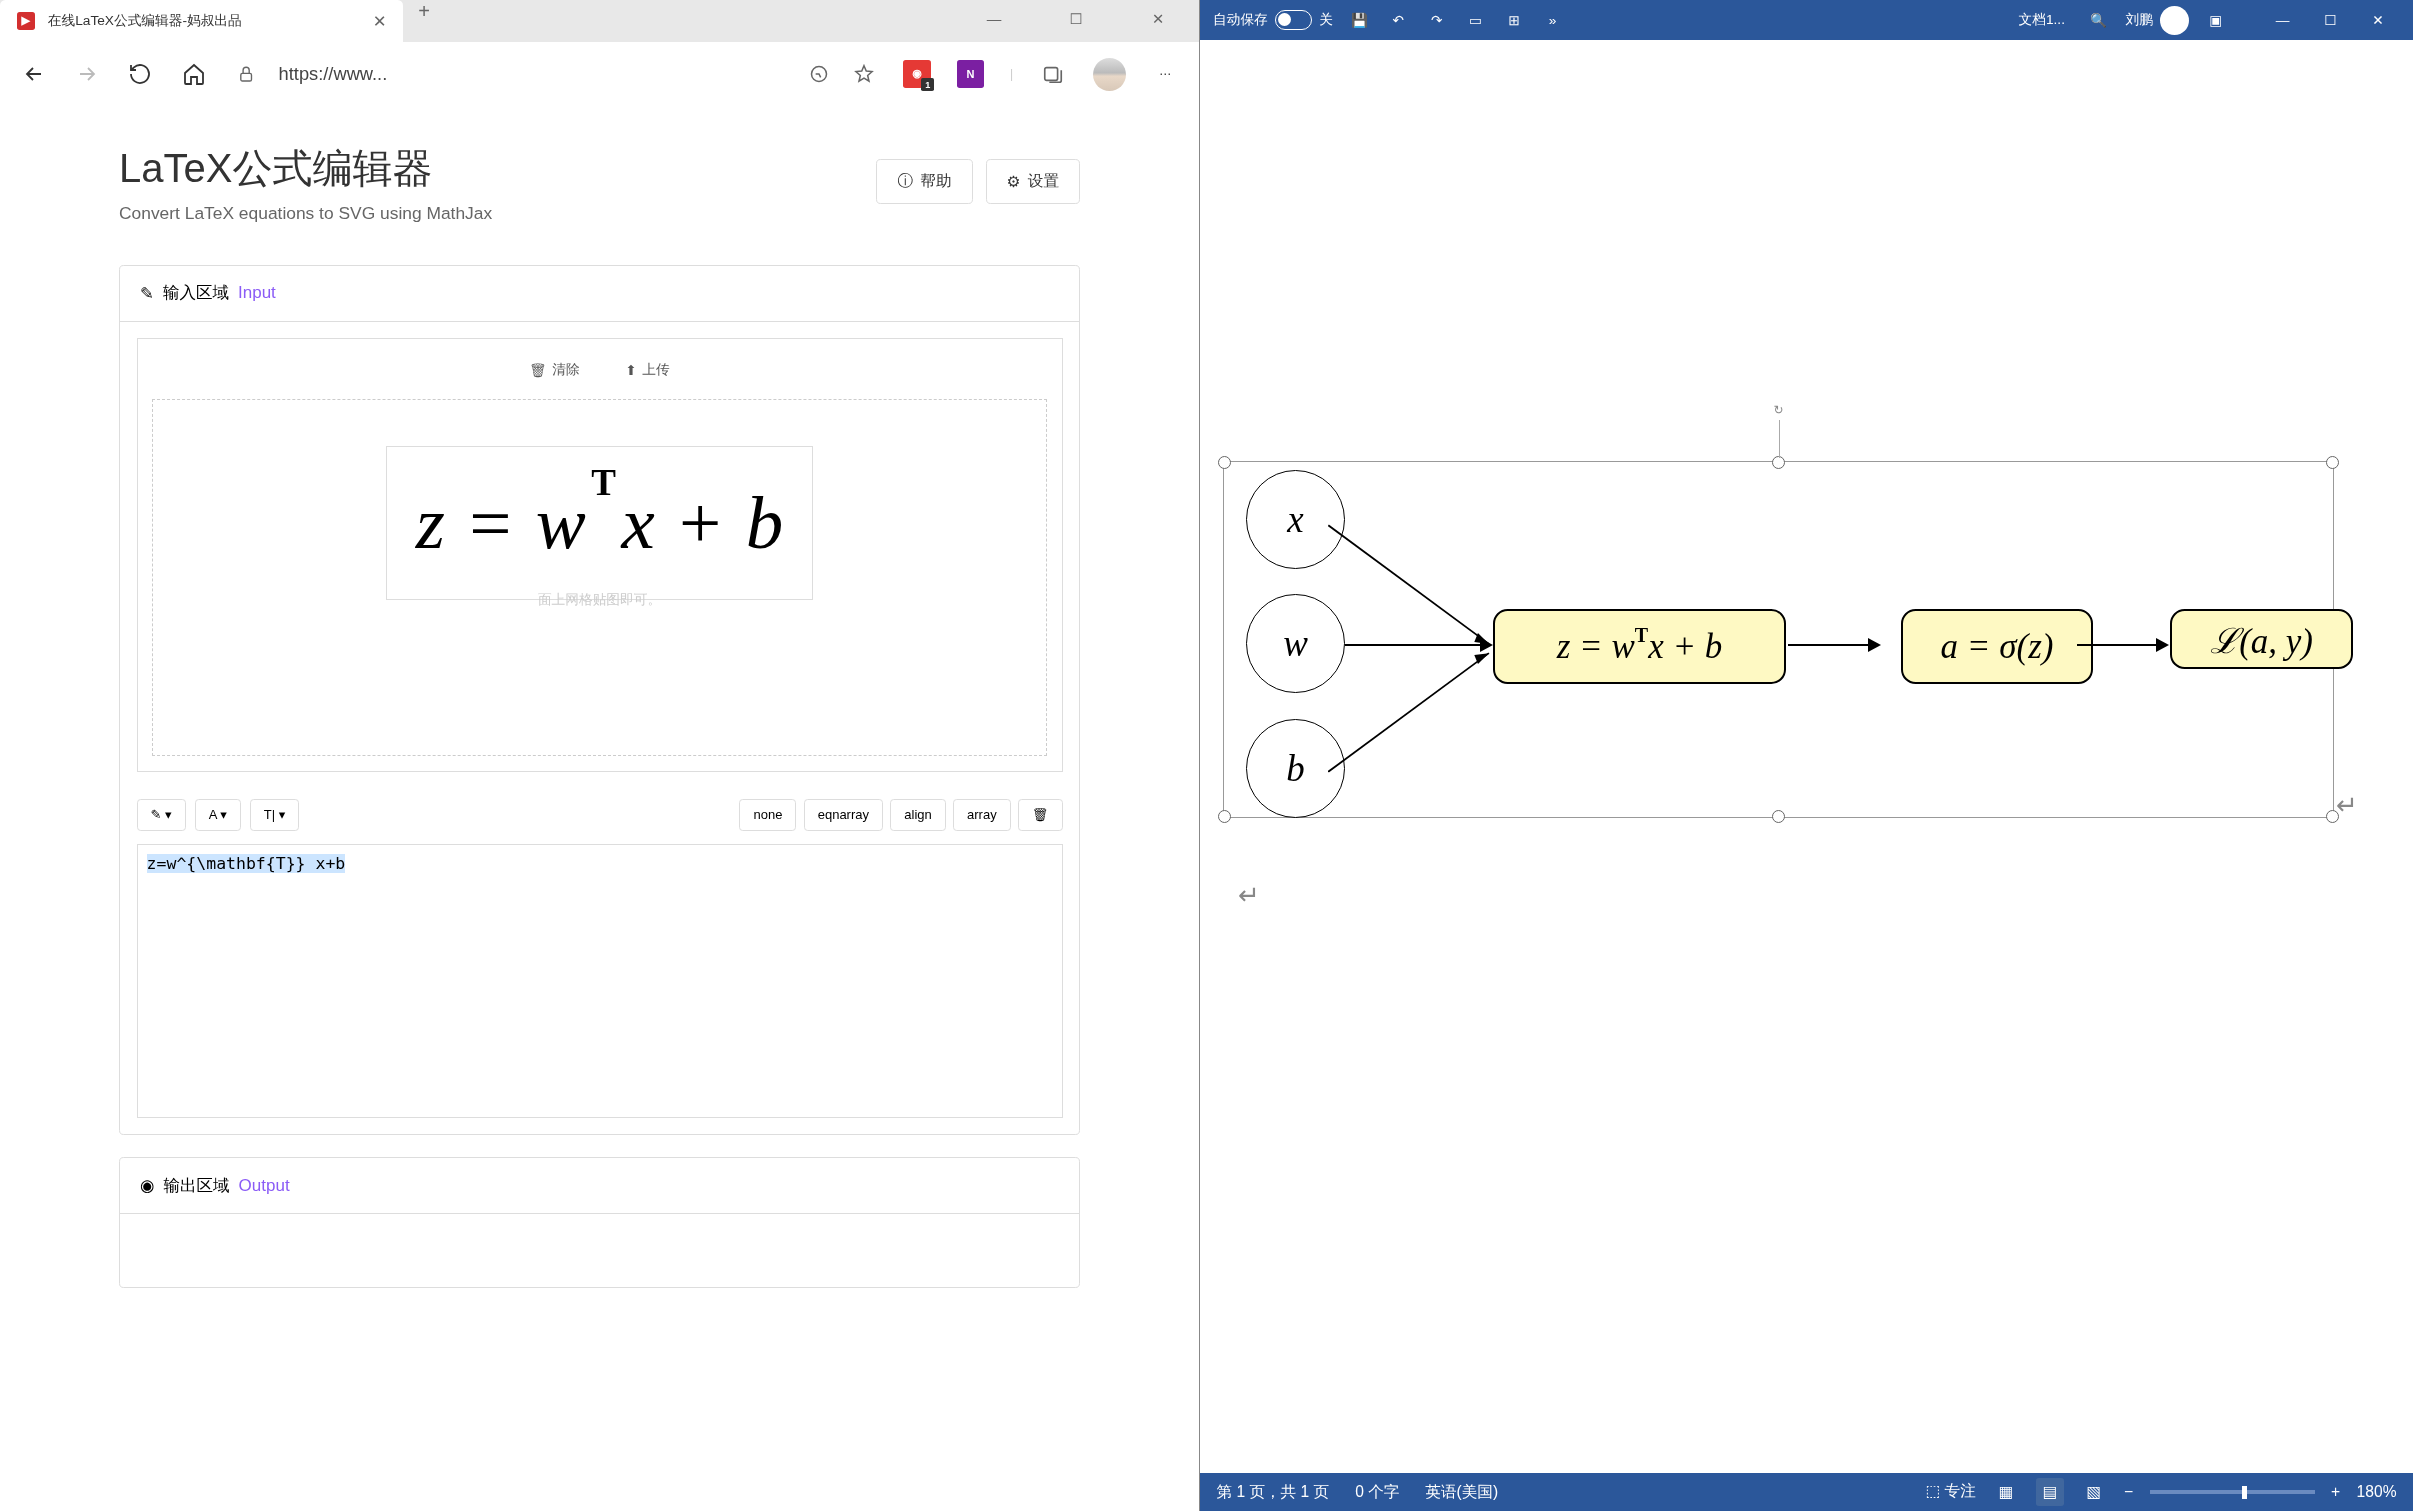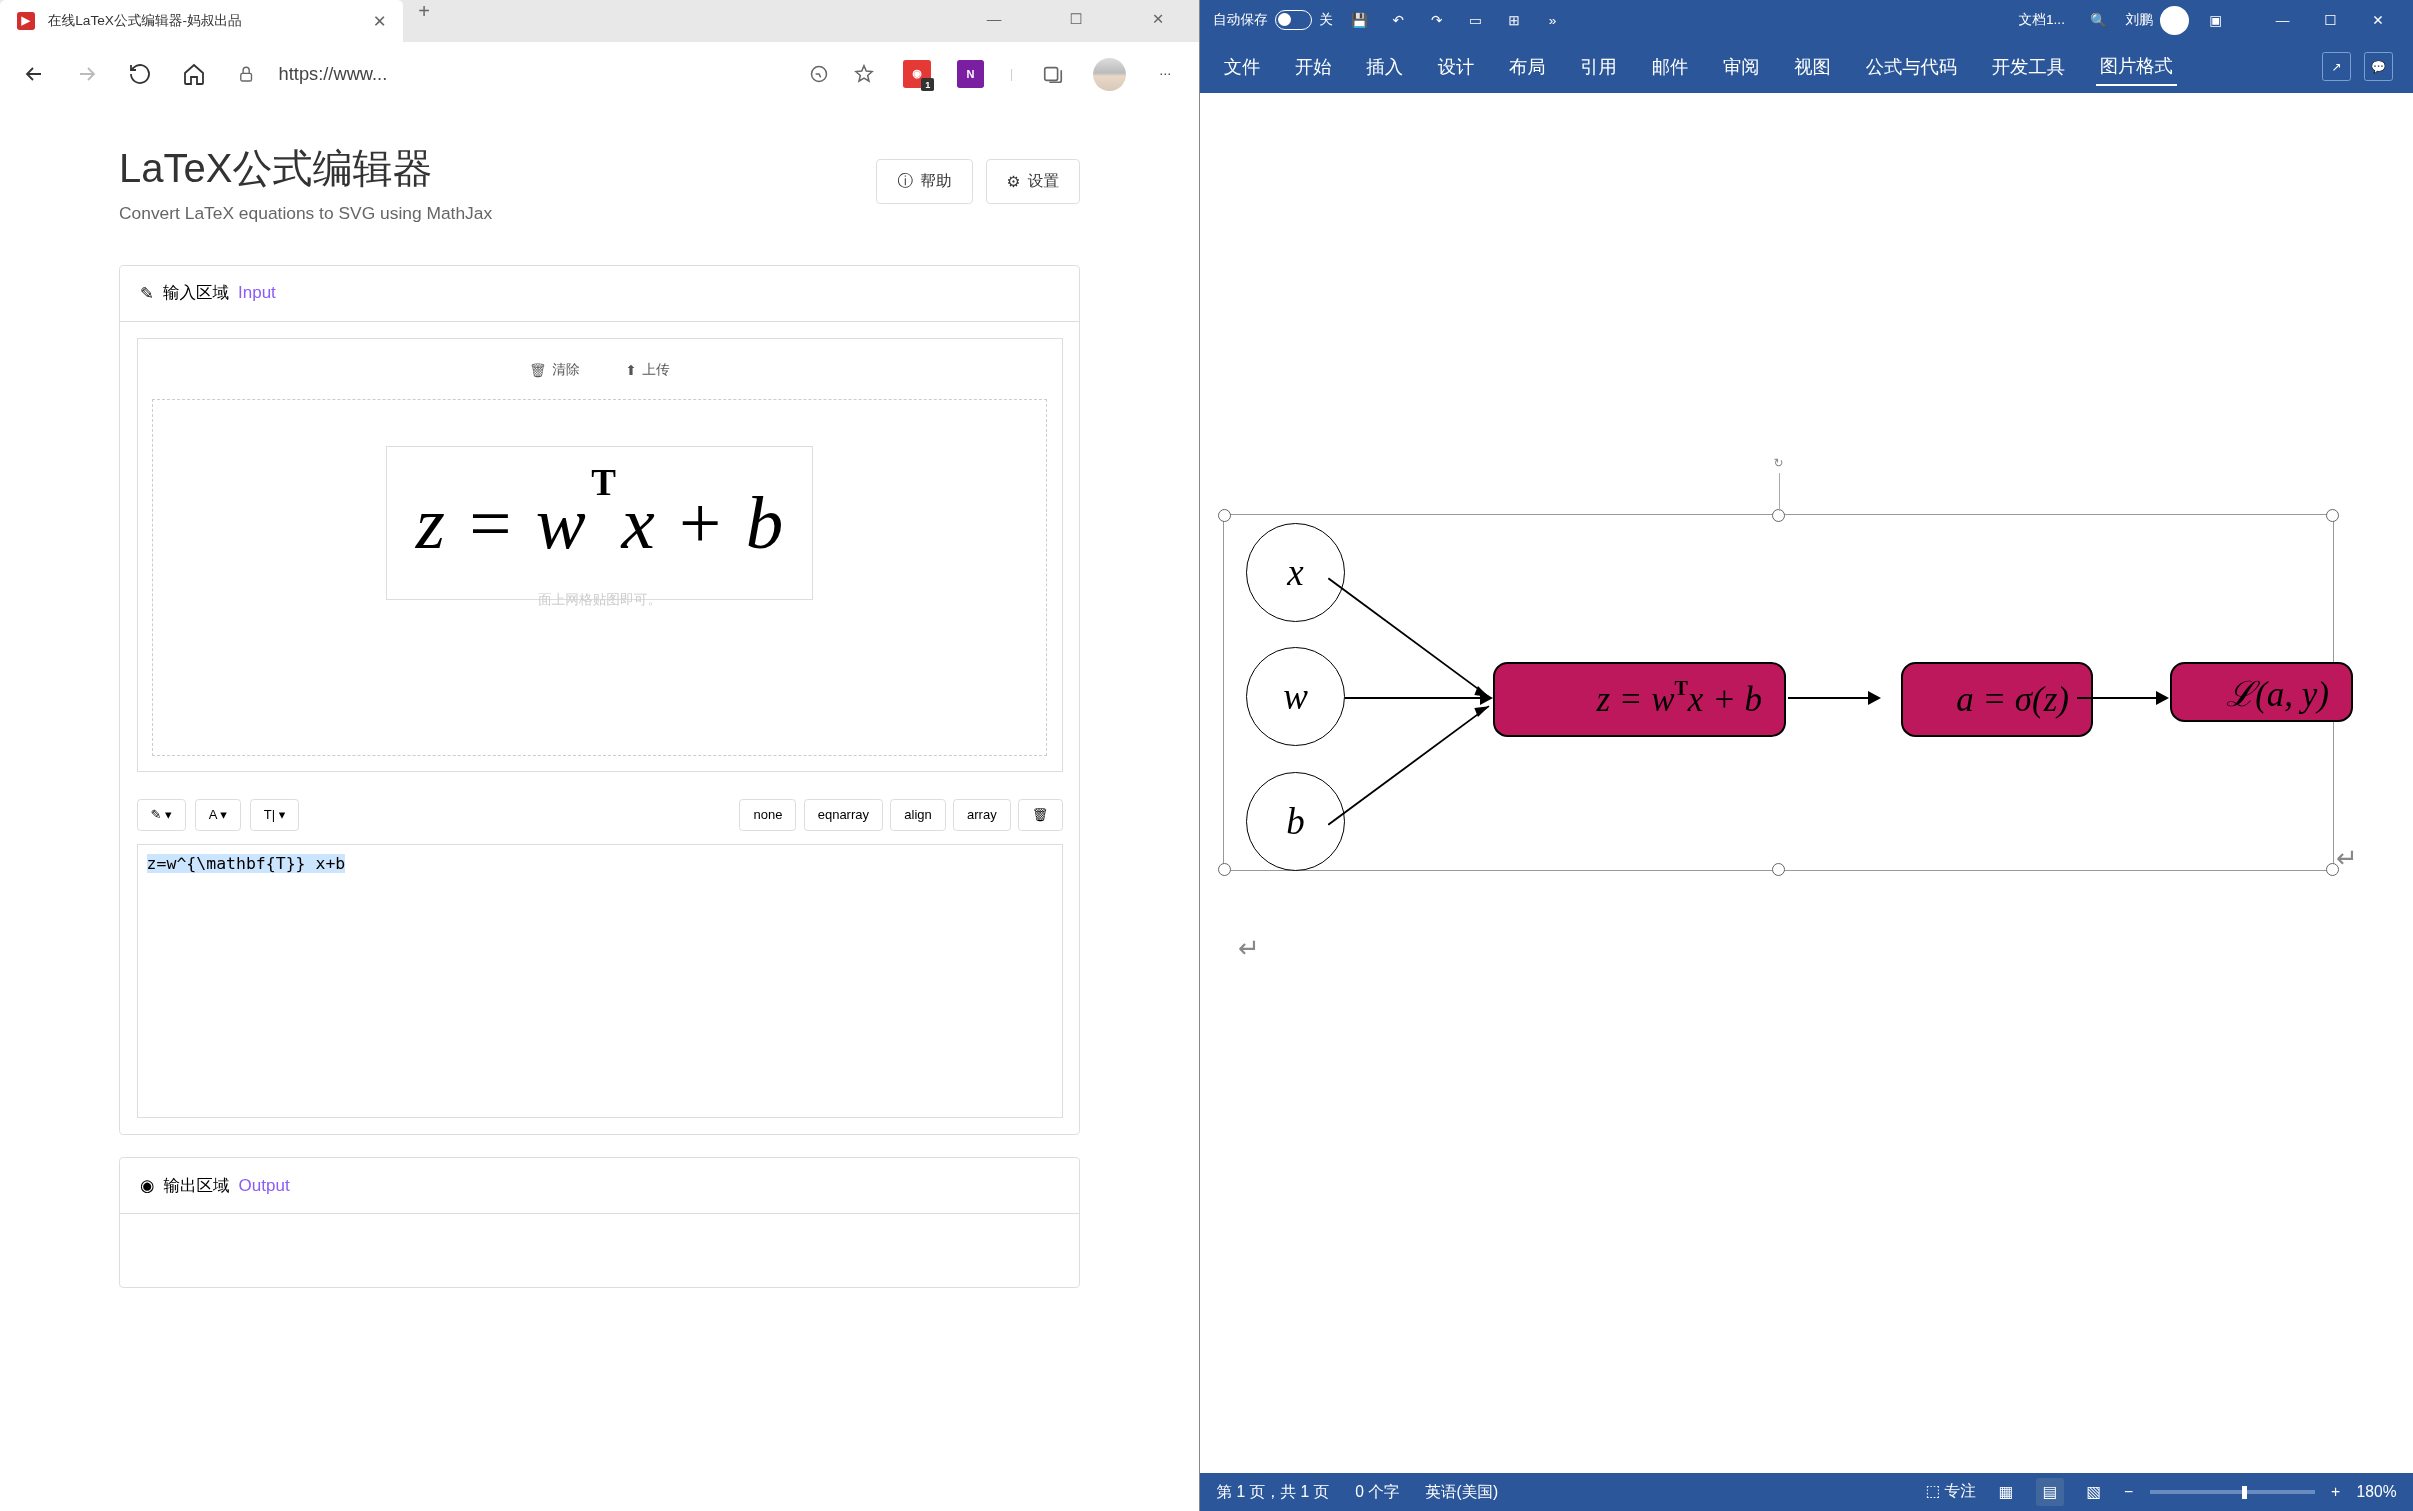--- a/index.html
+++ b/index.html
@@ -78,21 +78,21 @@
 .rib-tab.active { border-bottom: 2.7px solid #fff; }
 .rib-right { margin-left: auto; display: flex; gap: 13px; }
 .rib-icon { width: 29px; height: 29px; border: 0.9px solid #7aa0d0; border-radius: 2.7px; display: flex; align-items: center; justify-content: center; color: #fff; }
 
 .doc-area { flex: 1; background: #fff; padding: 101px 46px 0 64px; position: relative; }
 .sel-box { position: absolute; border: 0.9px solid #999; }
 .sel-handle { position: absolute; width: 13px; height: 13px; border: 1.4px solid #666; background: #fff; border-radius: 50%; }
 .rot-handle { position: absolute; width: 27.4px; height: 27.4px; display: flex; align-items: center; justify-content: center; color: #888; }
 .diagram { position: absolute; font-family: "Cambria Math", "Times New Roman", serif; font-style: italic; }
 .node-circle { position: absolute; width: 99px; height: 99px; border: 1.8px solid #000; border-radius: 50%; display: flex; align-items: center; justify-content: center; font-size: 37px; background: #fff; }
-.node-rect { position: absolute; border: 2.3px solid #000; border-radius: 14.6px; display: flex; align-items: center; justify-content: flex-end; font-size: 35px; background: #be185d; padding: 28px 22px; white-space: nowrap; }
+.node-rect { position: absolute; border: 2.3px solid #000; border-radius: 14.6px; display: flex; align-items: center; justify-content: center; font-size: 35px; background: #fef9c3; padding: 28px 22px; white-space: nowrap; }
 .arrow { position: absolute; height: 1.8px; background: #000; }
 .arrow::after { content: ""; position: absolute; right: -1.8px; top: -6.4px; border-left: 13px solid #000; border-top: 7.3px solid transparent; border-bottom: 7.3px solid transparent; }
 .para-mark { position: absolute; font-size: 26px; color: #888; font-family: Arial; }
 
 .status-bar { height: 38px; background: #2b579a; display: flex; align-items: center; color: #fff; padding: 0 16.5px; gap: 26px; font-size: 15.6px; }
 .sb-right { margin-left: auto; display: flex; align-items: center; gap: 16.5px; }
 .sb-icon { width: 27.4px; height: 27.4px; display: flex; align-items: center; justify-content: center; border-radius: 2.7px; }
 .sb-icon.active { background: #40679e; }
 .zoom-bar { width: 165px; height: 3.7px; background: #6a8bc0; position: relative; }
 .zoom-bar::after { content: ""; position: absolute; left: 56%; top: -4.6px; width: 5.5px; height: 13px; background: #fff; }
@@ -269,38 +269,20 @@
       <div class="user-av"></div>
     </div>
     <div class="ti">▣</div>
     <div class="win-ctrl-r">
       <div class="wc">—</div>
       <div class="wc">☐</div>
       <div class="wc">✕</div>
     </div>
   </div>
 
-  <div class="ribbon">
-    <div class="rib-tab">文件</div>
-    <div class="rib-tab">开始</div>
-    <div class="rib-tab">插入</div>
-    <div class="rib-tab">设计</div>
-    <div class="rib-tab">布局</div>
-    <div class="rib-tab">引用</div>
-    <div class="rib-tab">邮件</div>
-    <div class="rib-tab">审阅</div>
-    <div class="rib-tab">视图</div>
-    <div class="rib-tab">公式与代码</div>
-    <div class="rib-tab">开发工具</div>
-    <div class="rib-tab active">图片格式</div>
-    <div class="rib-right">
-      <div class="rib-icon">↗</div>
-      <div class="rib-icon">💬</div>
-    </div>
-  </div>
 
   <div class="doc-area">
 
     <div class="sel-box" style="left:23px; top:421px; width:1111px; height:357px;">
       <div class="sel-handle" style="left:-6.4px; top:-6.4px;"></div>
       <div class="sel-handle" style="left:calc(50% - 6.4px); top:-6.4px;"></div>
       <div class="sel-handle" style="right:-6.4px; top:-6.4px;"></div>
       <div class="sel-handle" style="left:-6.4px; bottom:-6.4px;"></div>
       <div class="sel-handle" style="left:calc(50% - 6.4px); bottom:-6.4px;"></div>
       <div class="sel-handle" style="right:-6.4px; bottom:-6.4px;"></div>

